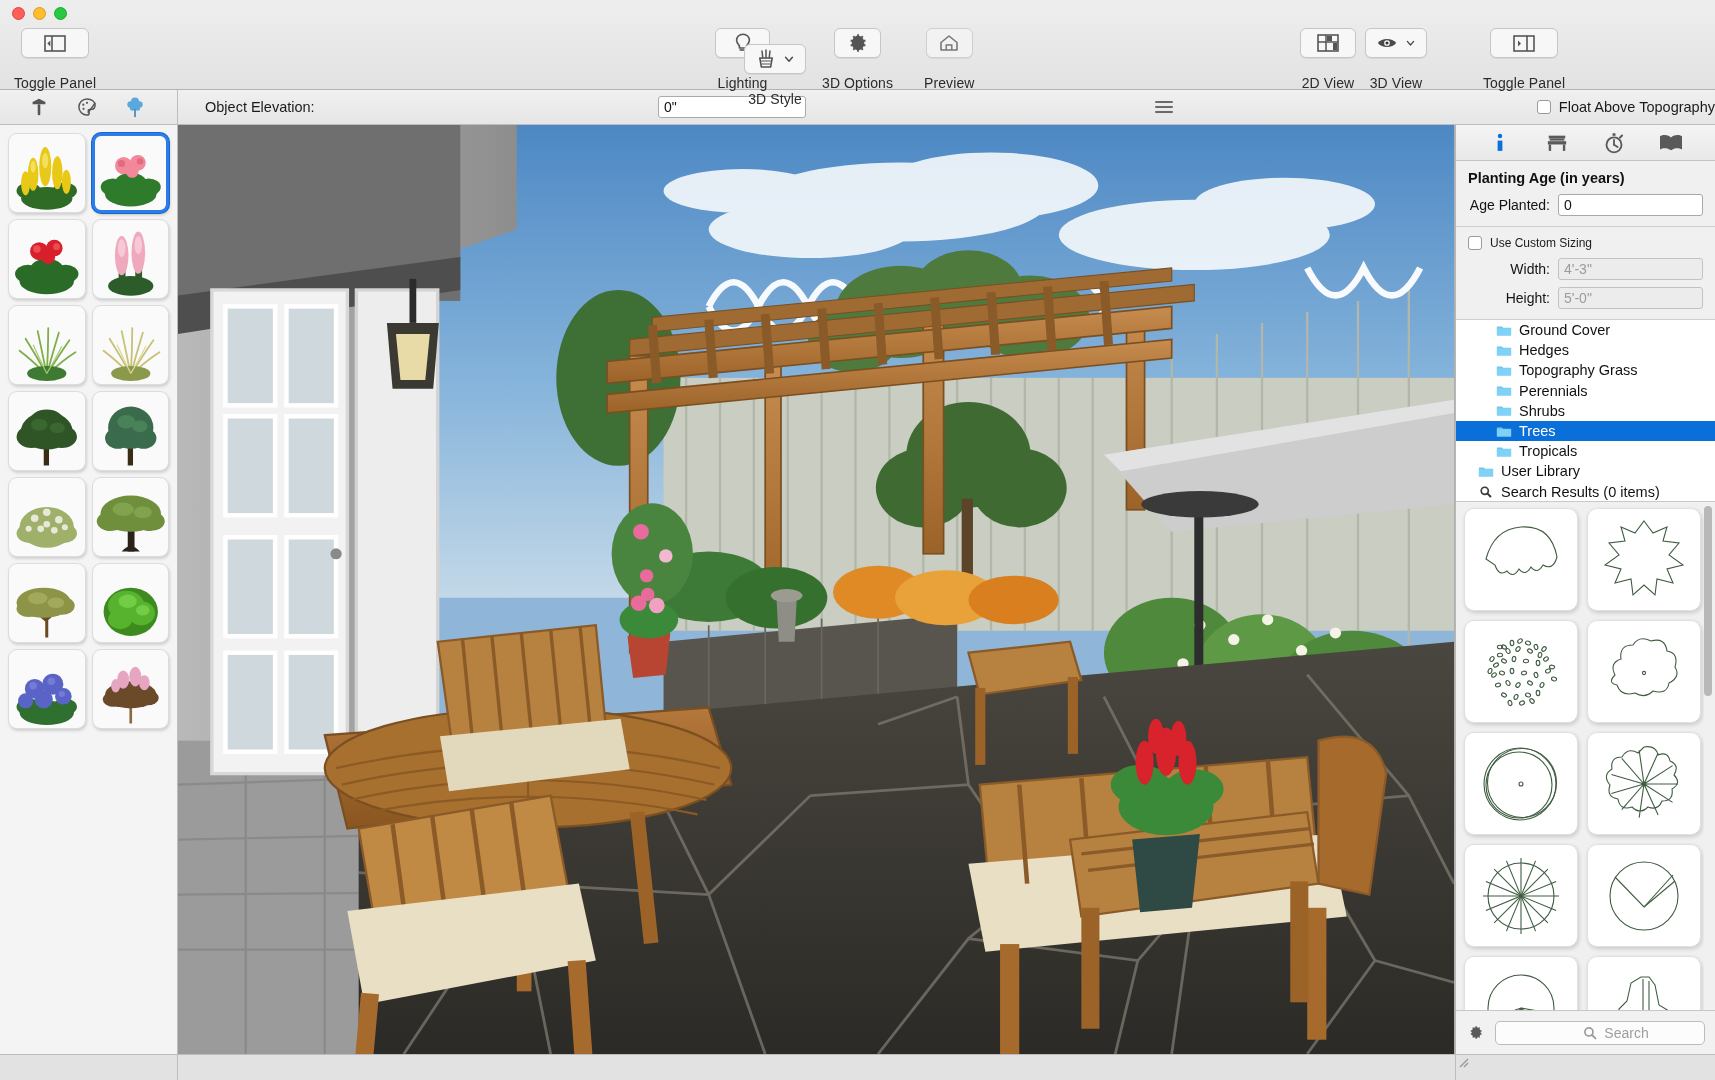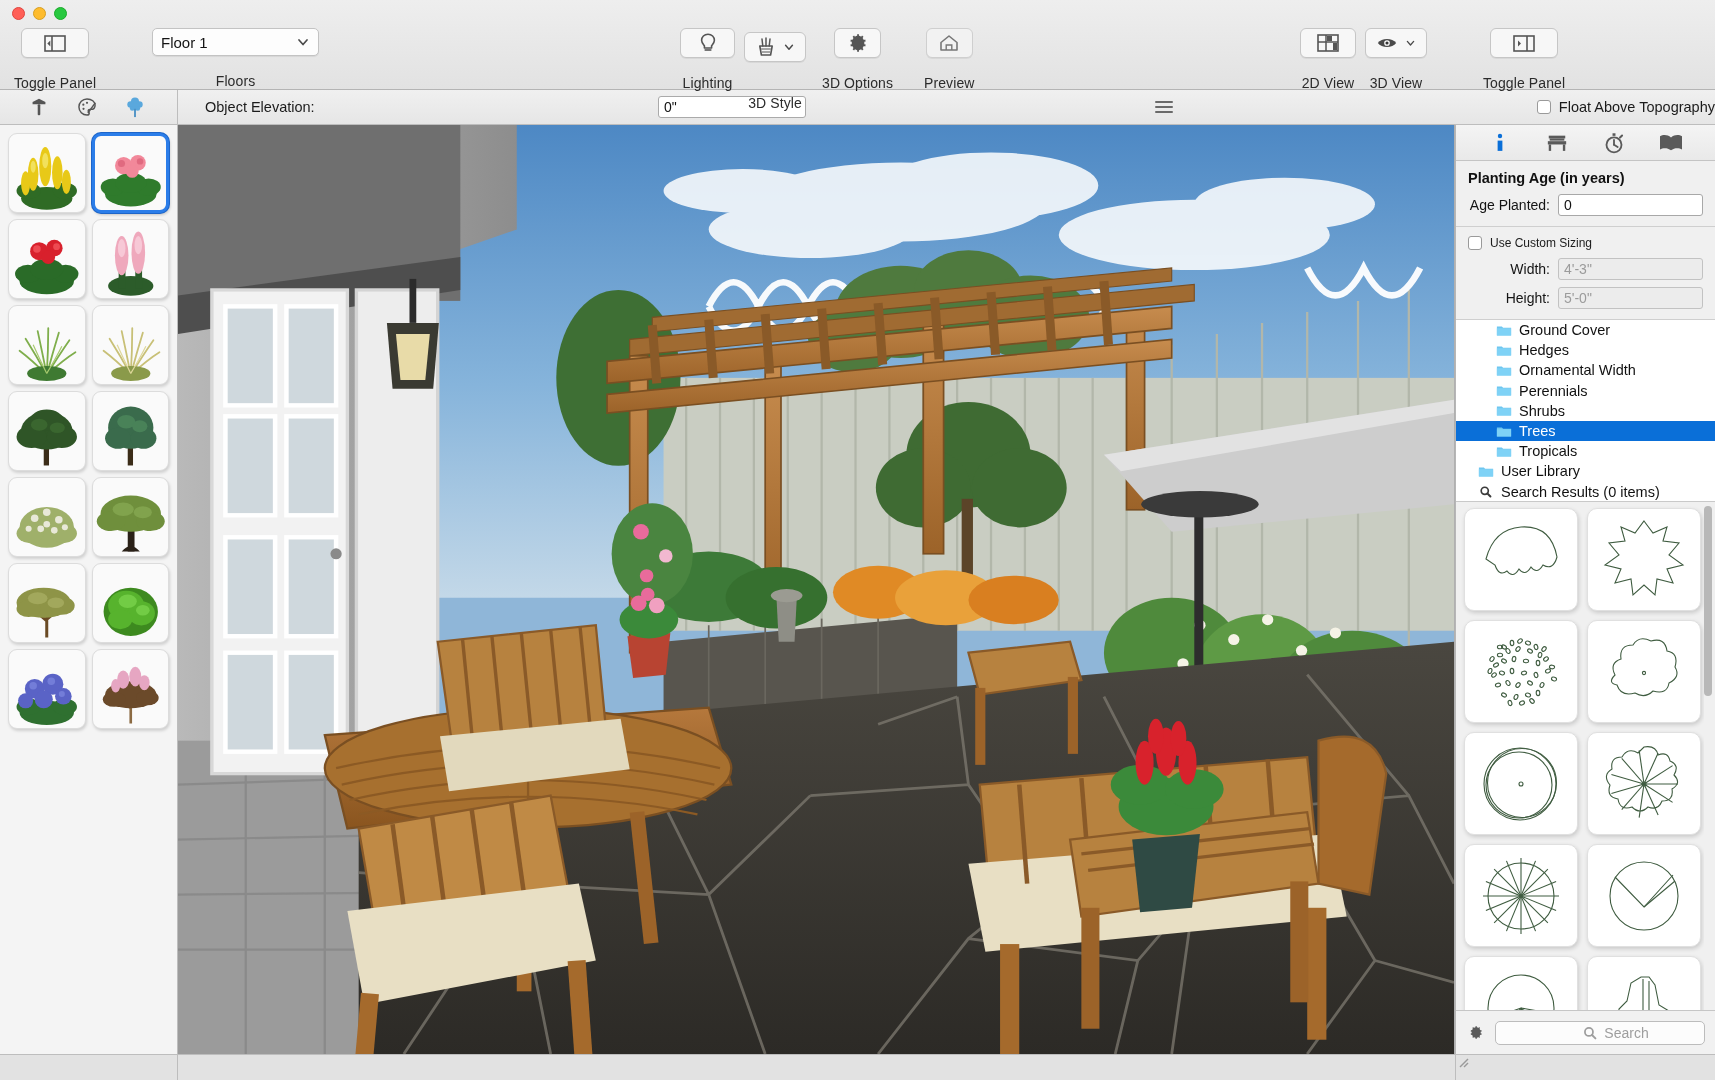--- a/index.html
+++ b/index.html
@@ -276,41 +276,32 @@
       <div class="tb-btn" style="width:68px;">
         <svg width="22" height="17" viewBox="0 0 22 17">
           <rect x="1" y="1" width="20" height="15" fill="none" stroke="#555" stroke-width="1.6"></rect>
           <line x1="8" y1="1" x2="8" y2="16" stroke="#555" stroke-width="1.6"></line>
           <path d="M6.3 5.5 L3.3 8.5 L6.3 11.5 Z" fill="#555"></path>
         </svg>
       </div>
       <div class="tb-label">Toggle Panel</div>
     </div>
 
-    <div class="tb-item" style="left:152px; top:28px;">
-      <div class="floors-select">
-        <span>Floor 1</span>
-        <svg class="arrow" width="14" height="14" viewBox="0 0 14 14">
-          <path d="M3 5 L7 9.5 L11 5" fill="none" stroke="#4a4a4a" stroke-width="1.7" stroke-linecap="round" stroke-linejoin="round"></path>
-        </svg>
-      </div>
-      <div class="tb-label">Floors</div>
-    </div>
-
-    <div class="tb-item" style="left:680px; top:28px;">
+
+    <div class="tb-item" style="left:715px; top:28px;">
       <div class="tb-btn" style="width:55px;">
         <svg width="20" height="22" viewBox="0 0 20 22">
           <path d="M10 2.2 C6.2 2.2 3.6 5 3.6 8.2 C3.6 10.6 5.2 12.2 6.4 13.7 L6.4 16 L13.6 16 L13.6 13.7 C14.8 12.2 16.4 10.6 16.4 8.2 C16.4 5 13.8 2.2 10 2.2 Z" fill="none" stroke="#555" stroke-width="1.6" stroke-linejoin="round"></path>
           <line x1="6.6" y1="18" x2="13.4" y2="18" stroke="#555" stroke-width="1.6"></line>
         </svg>
       </div>
       <div class="tb-label">Lighting</div>
     </div>
 
-    <div class="tb-item" style="left:744px; top:32px;gap:16px;">
+    <div class="tb-item" style="left:744px; top:44px;">
       <div class="tb-btn" style="width:62px;">
         <svg width="20" height="22" viewBox="0 0 20 22">
           <path d="M6 3 L6.8 10 M10 2 L10 10 M14 3 L13.2 10" stroke="#555" stroke-width="1.5" fill="none" stroke-linecap="round"></path>
           <path d="M3.8 10 L16.2 10 L14.6 19 L5.4 19 Z" fill="none" stroke="#555" stroke-width="1.6" stroke-linejoin="round"></path>
           <path d="M5.2 13 L14.8 13 M6 16 L14 16" stroke="#555" stroke-width="1.2"></path>
         </svg>
         <svg class="chev" width="12" height="12" viewBox="0 0 14 14">
           <path d="M3 5 L7 9.5 L11 5" fill="none" stroke="#4a4a4a" stroke-width="1.7" stroke-linecap="round" stroke-linejoin="round"></path>
         </svg>
       </div>
@@ -1049,21 +1040,21 @@
   <path d="M1 2.4 h5.6 l1.4 1.6 h9 v8.6 h-16 z" fill="#6ec6f0"></path>
   <path d="M1 4.4 h16 v8.2 h-16 z" fill="#7fd2f6"></path>
             </svg>
             <span>Hedges</span>
           </div>
           <div class="lib-row child">
             <svg class="folder" viewBox="0 0 18 14">
   <path d="M1 2.4 h5.6 l1.4 1.6 h9 v8.6 h-16 z" fill="#6ec6f0"></path>
   <path d="M1 4.4 h16 v8.2 h-16 z" fill="#7fd2f6"></path>
             </svg>
-            <span>Ornamental Width</span>
+            <span>Topography Grass</span>
           </div>
           <div class="lib-row child">
             <svg class="folder" viewBox="0 0 18 14">
   <path d="M1 2.4 h5.6 l1.4 1.6 h9 v8.6 h-16 z" fill="#6ec6f0"></path>
   <path d="M1 4.4 h16 v8.2 h-16 z" fill="#7fd2f6"></path>
             </svg>
             <span>Perennials</span>
           </div>
           <div class="lib-row child">
             <svg class="folder" viewBox="0 0 18 14">

